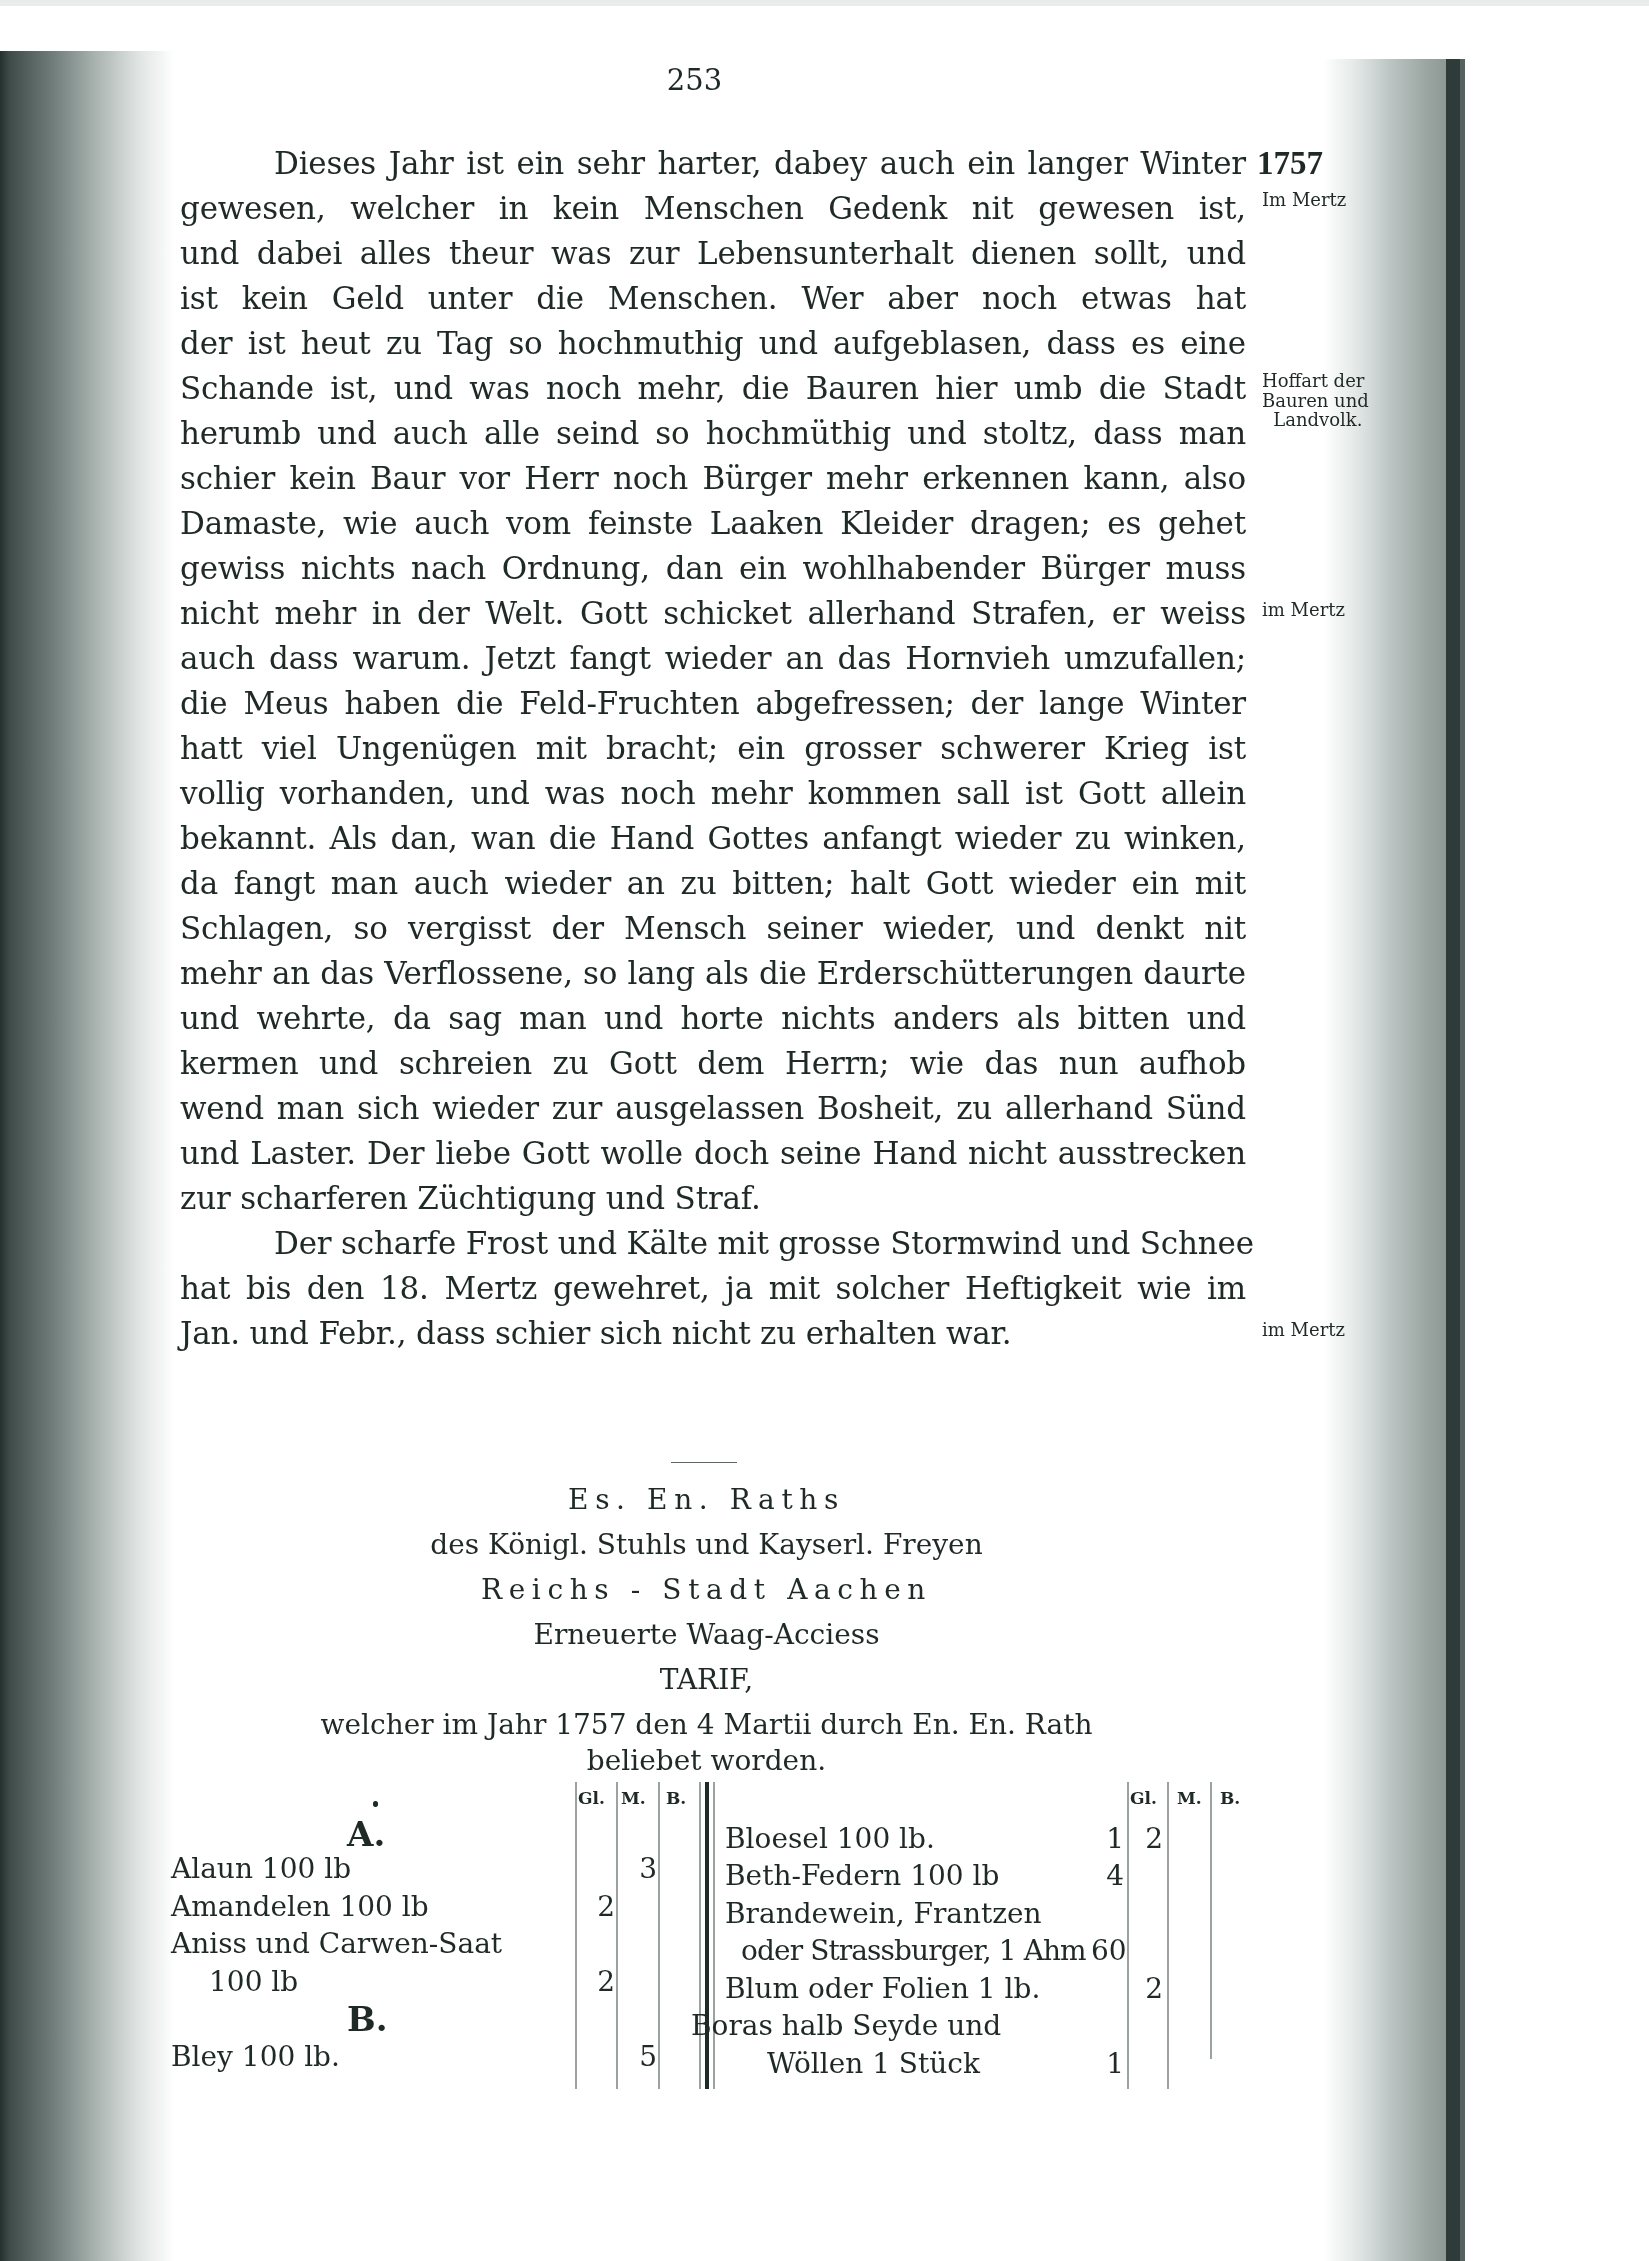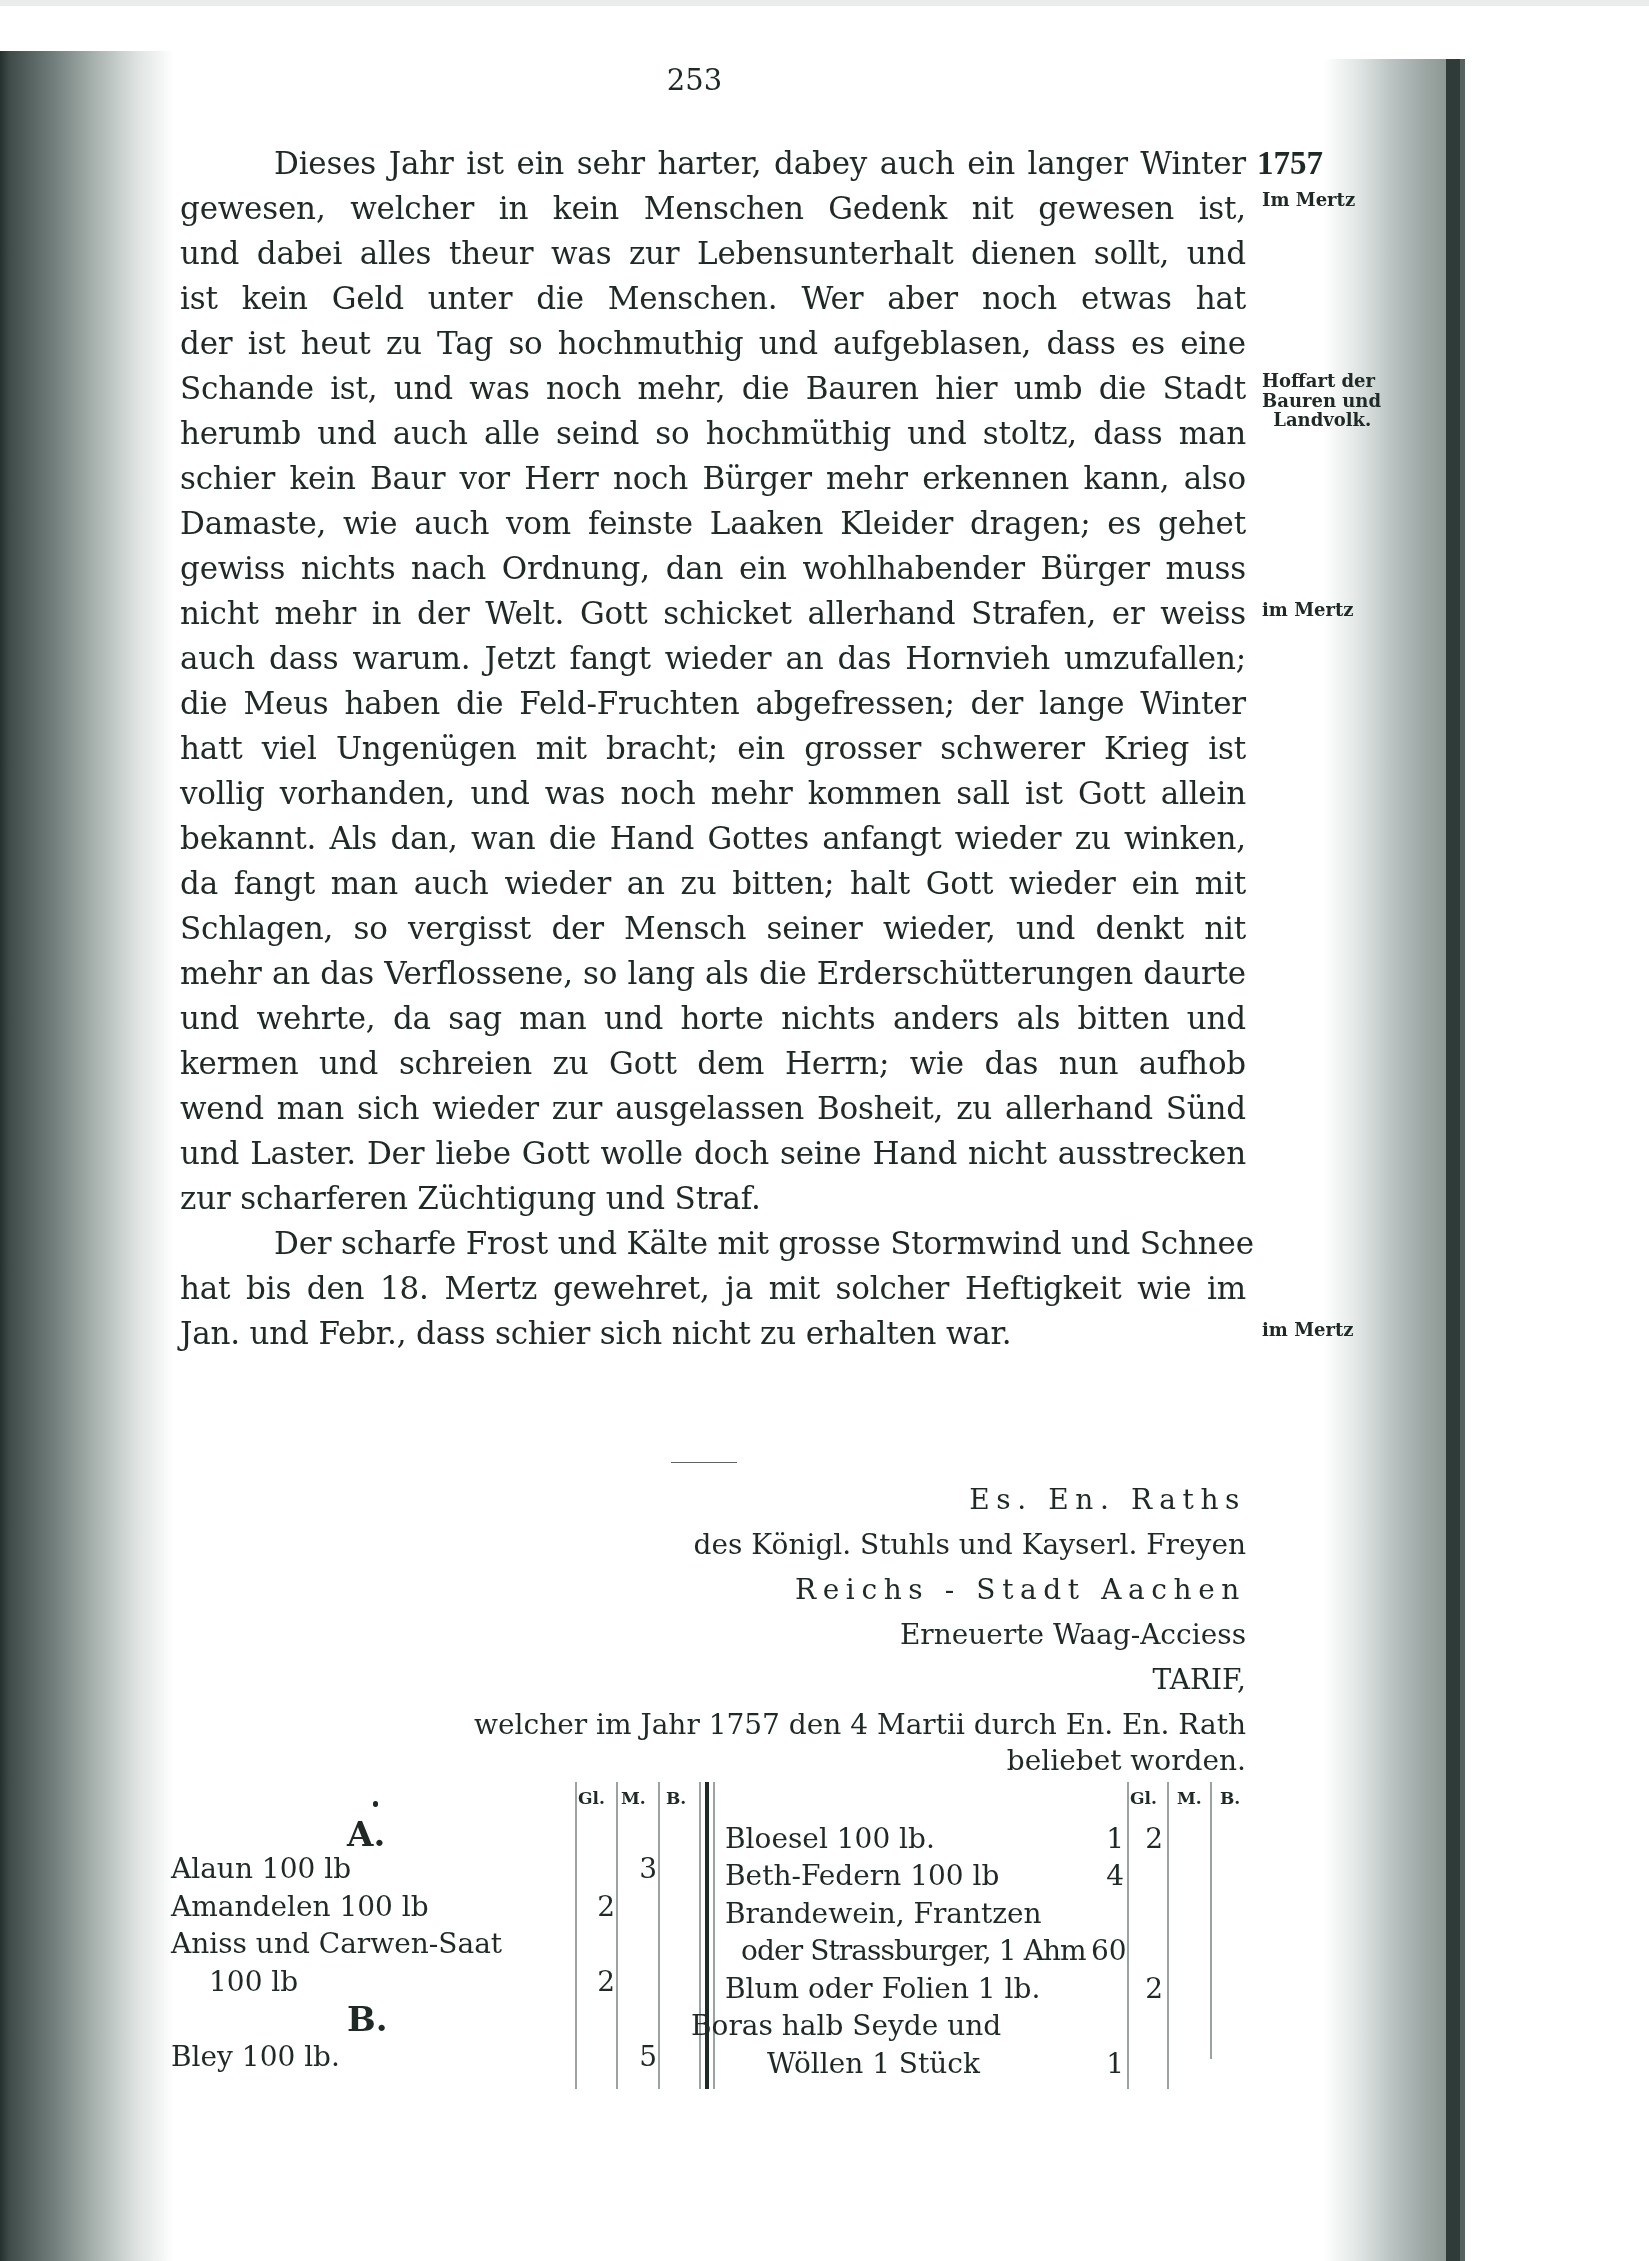--- a/index.html
+++ b/index.html
@@ -25,27 +25,27 @@
 
   .body-text { position: absolute; left: 167px; top: 141px; width: 1079px; }
   .line {
     height: 45px; line-height: 45px; font-size: 31px; white-space: nowrap;
     text-align: justify; text-align-last: justify; letter-spacing: -0.2px; margin-left: 13px;
   }
   .line.indent { padding-left: 94px; }
   .line.last { text-align-last: left; }
   .year { position: absolute; left: 1257px; top: 141px; font-size: 33px; line-height: 45px; font-weight: bold; font-family: "Liberation Serif", serif; }
   .margin-note {
-    position: absolute; left: 1262px; font-size: 18px; font-weight: bold;
+    position: absolute; left: 1262px; font-size: 18px; font-weight: normal;
     font-family: "DejaVu Serif", serif; line-height: 19.7px; white-space: nowrap;
   }
   .separator { position: absolute; left: 671px; top: 1462px; width: 66px; height: 1.4px; background: #5c6664; }
 
   .title-block { position: absolute; left: 167px; width: 1079px; text-align: center; }
-  .tline { font-size: 28px; line-height: 45px; height: 45px; white-space: nowrap; text-align: right; }
+  .tline { font-size: 28px; line-height: 45px; height: 45px; white-space: nowrap; }
   .spaced { letter-spacing: 6.6px; }
   .vrule { position: absolute; top: 1782px; height: 307px; width: 1.9px; background: #9aa3a1; }
   .vrule.thick { width: 3.8px; background: #1f2a27; }
   .th { position: absolute; top: 1788px; font-size: 17px; font-weight: bold; }
   .row { position: absolute; font-size: 28px; white-space: nowrap; line-height: 38px; }
   .num { position: absolute; font-size: 28px; line-height: 38px; text-align: right; width: 33px; }
   .section-letter { position: absolute; font-size: 34px; font-weight: bold; line-height: 38px; }
   .dot { position: absolute; width: 4.7px; height: 5.6px; border-radius: 50%; background: #1f2a27; }
 </style>
 </head>

